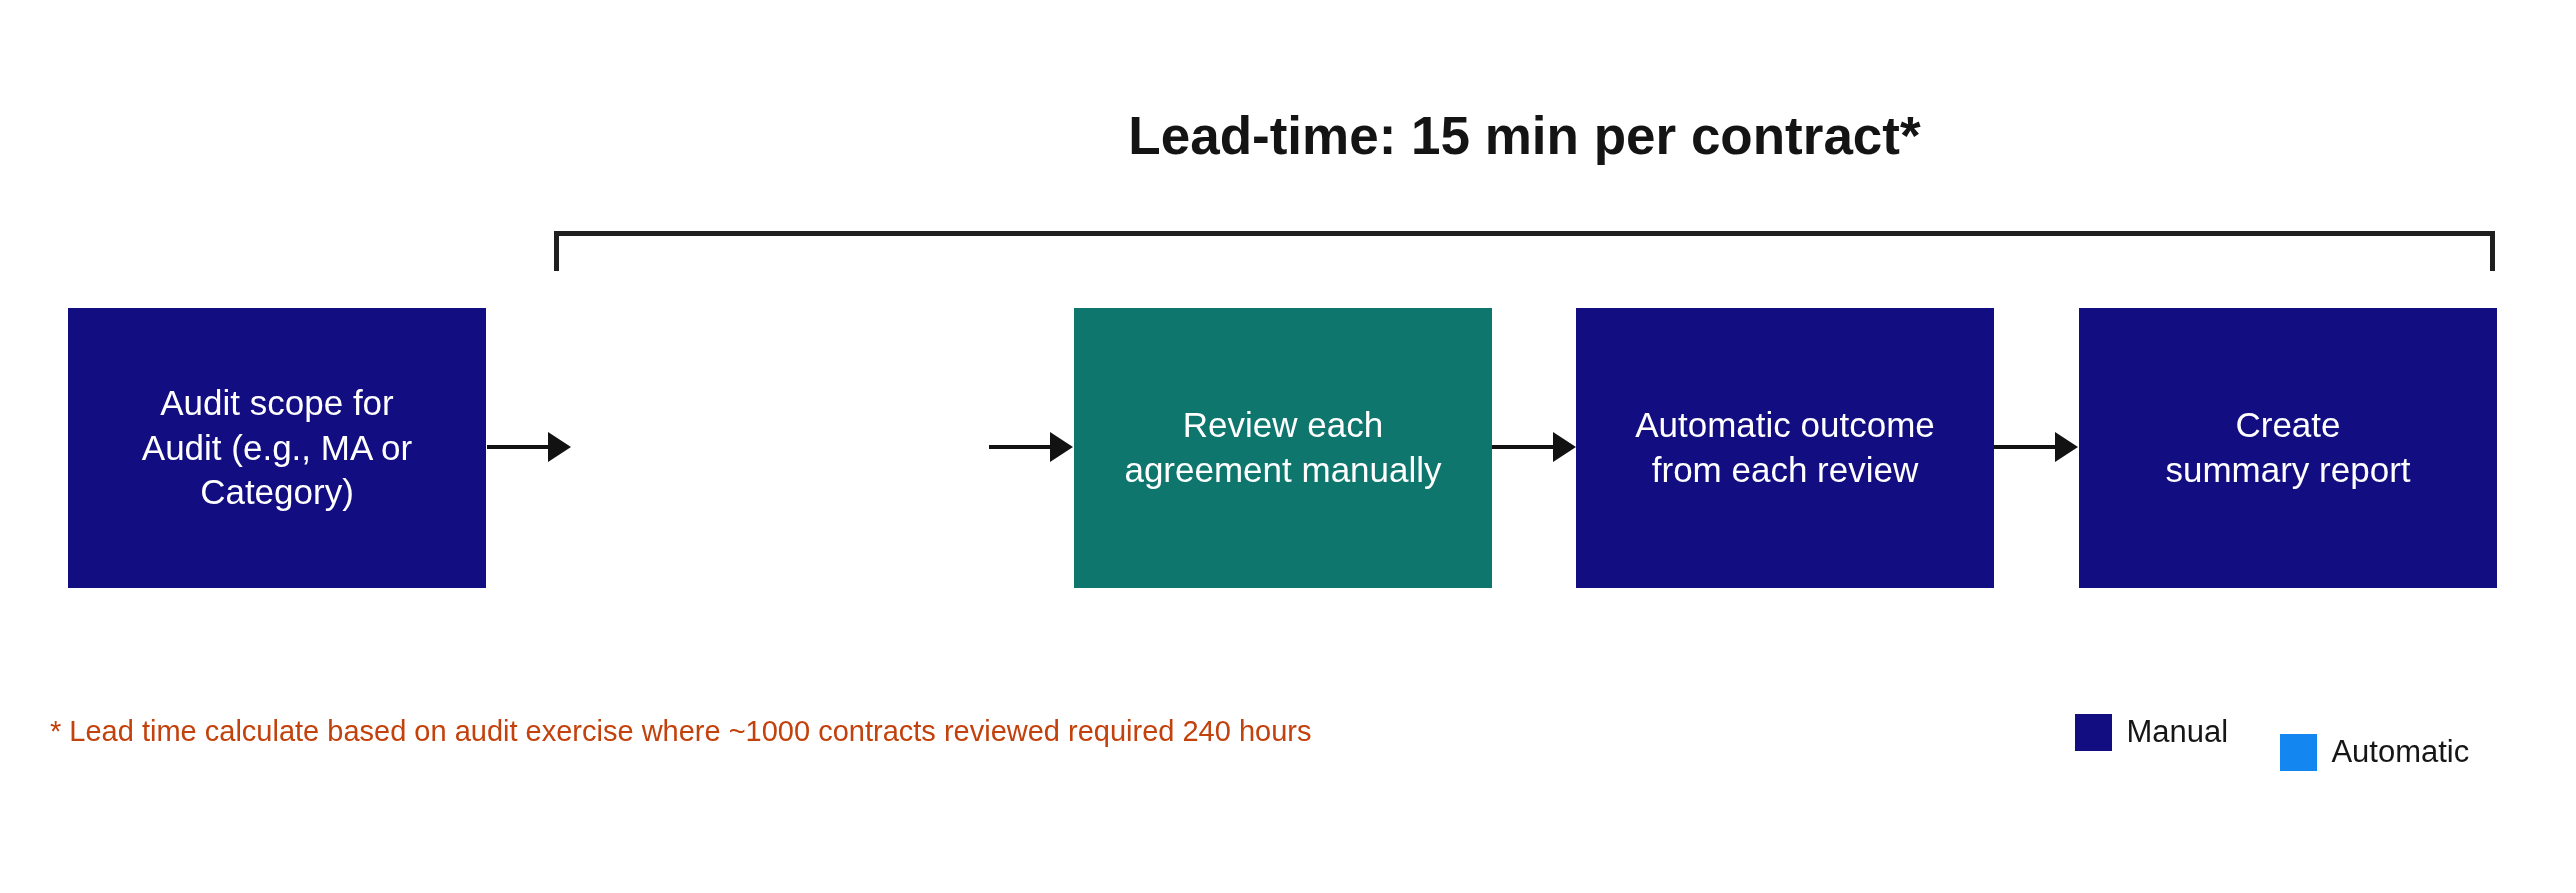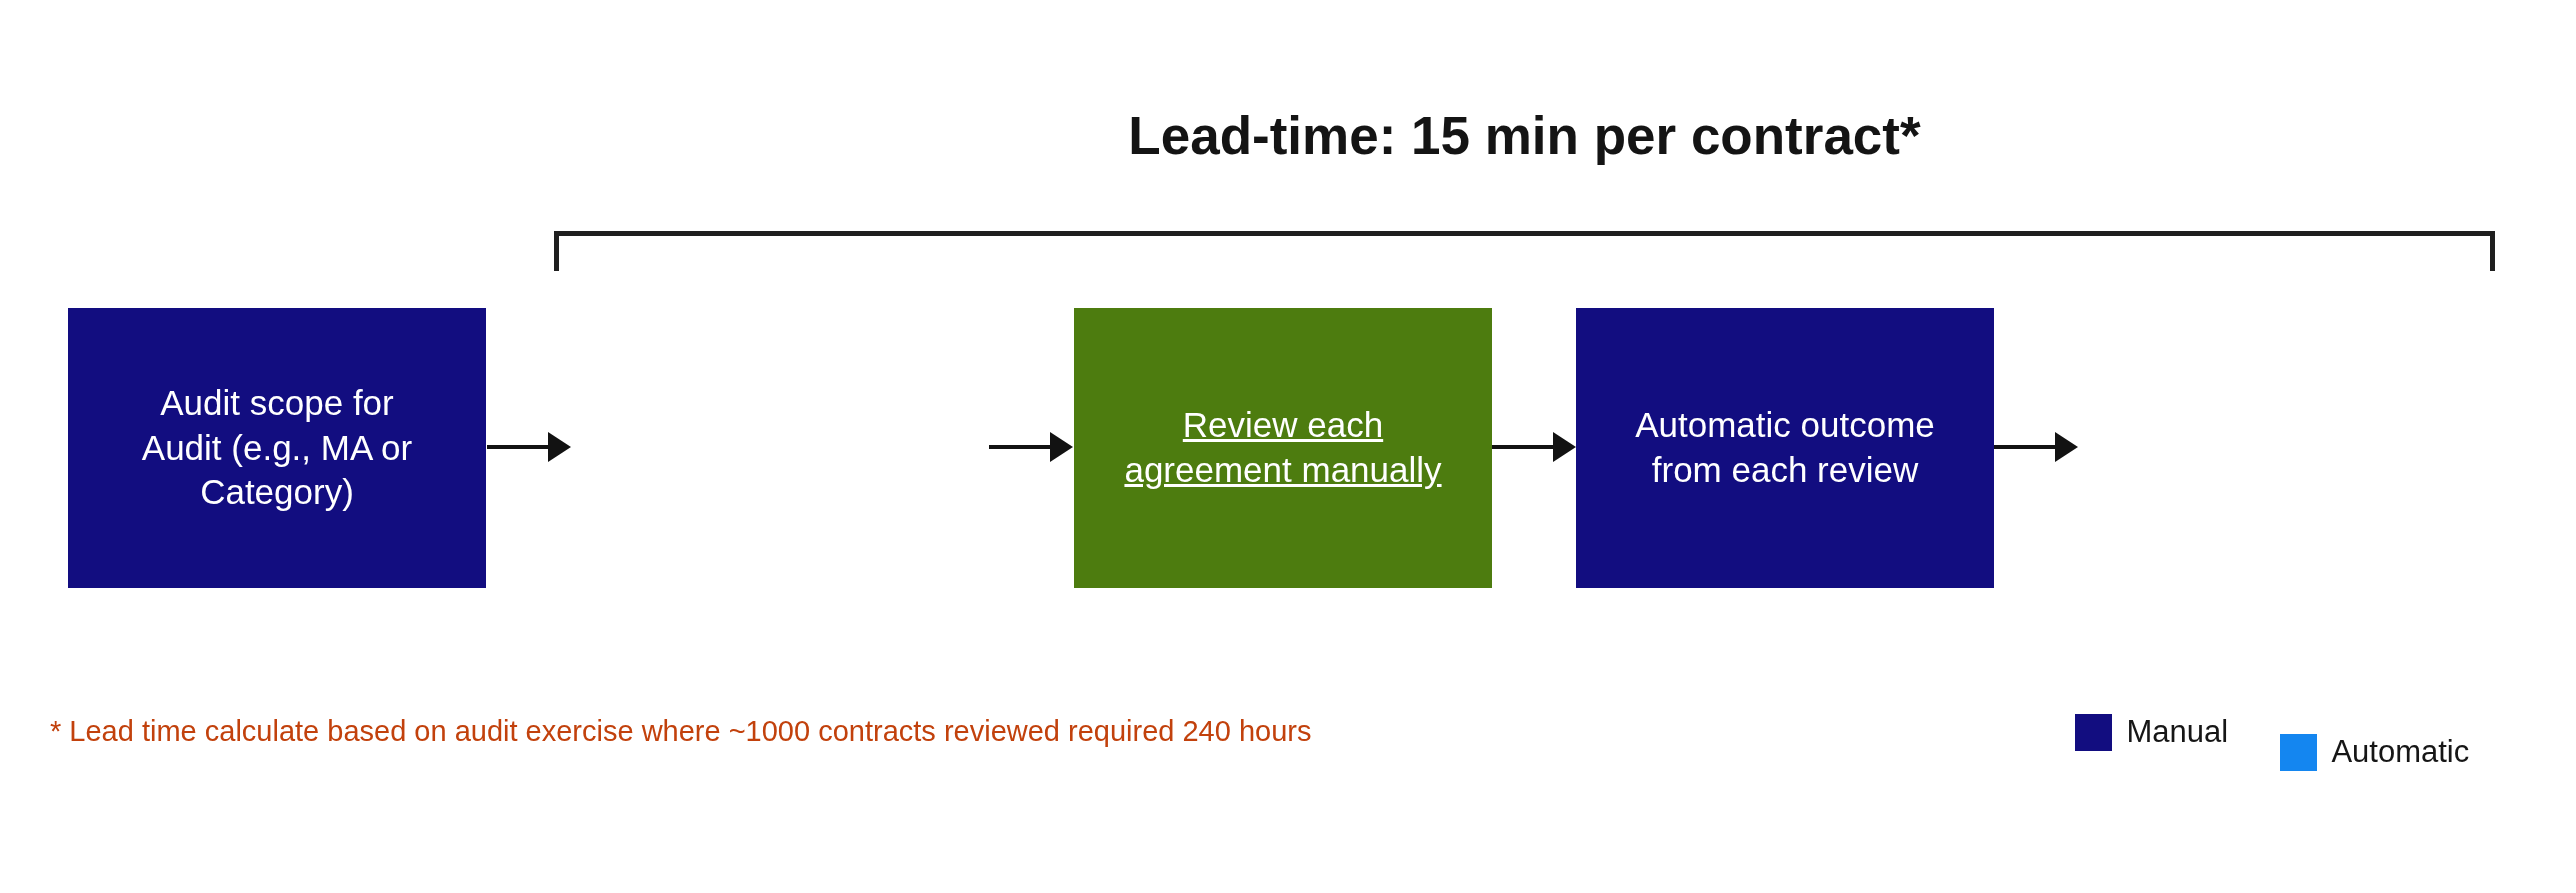--- a/index.html
+++ b/index.html
@@ -130,36 +130,38 @@
     <div class="arrow-line"></div>
     <div class="arrow-head"></div>
   </div>
 
 
   <div class="arrow arrow-2">
     <div class="arrow-line"></div>
     <div class="arrow-head"></div>
   </div>
 
-  <div class="step-box step-3" style="background-color: #4d7c0f; text-decoration: underline;">Review each
+  <div class="step-box step-3" style="background-color: #0f766e;">Review each
 agreement manually</div>
 
   <div class="arrow arrow-3">
     <div class="arrow-line"></div>
     <div class="arrow-head"></div>
   </div>
 
   <div class="step-box step-4" style="background-color: rgb(18, 13, 128);">Automatic outcome
 from each review</div>
 
   <div class="arrow arrow-4">
     <div class="arrow-line"></div>
     <div class="arrow-head"></div>
   </div>
 
+  <div class="step-box step-5" style="background-color: rgb(18, 13, 128);">Create
+summary report</div>
 
   <div class="footnote">* Lead time calculate based on audit exercise where ~1000 contracts reviewed required 240 hours</div>
 
   <div class="legend-item legend-manual">
     <div class="legend-swatch" style="background-color: rgb(18, 13, 128);"></div>
     <div class="legend-label">Manual</div>
   </div>
 
   <div class="legend-item legend-automatic">
     <div class="legend-swatch" style="background-color: rgb(20, 134, 240);"></div>

